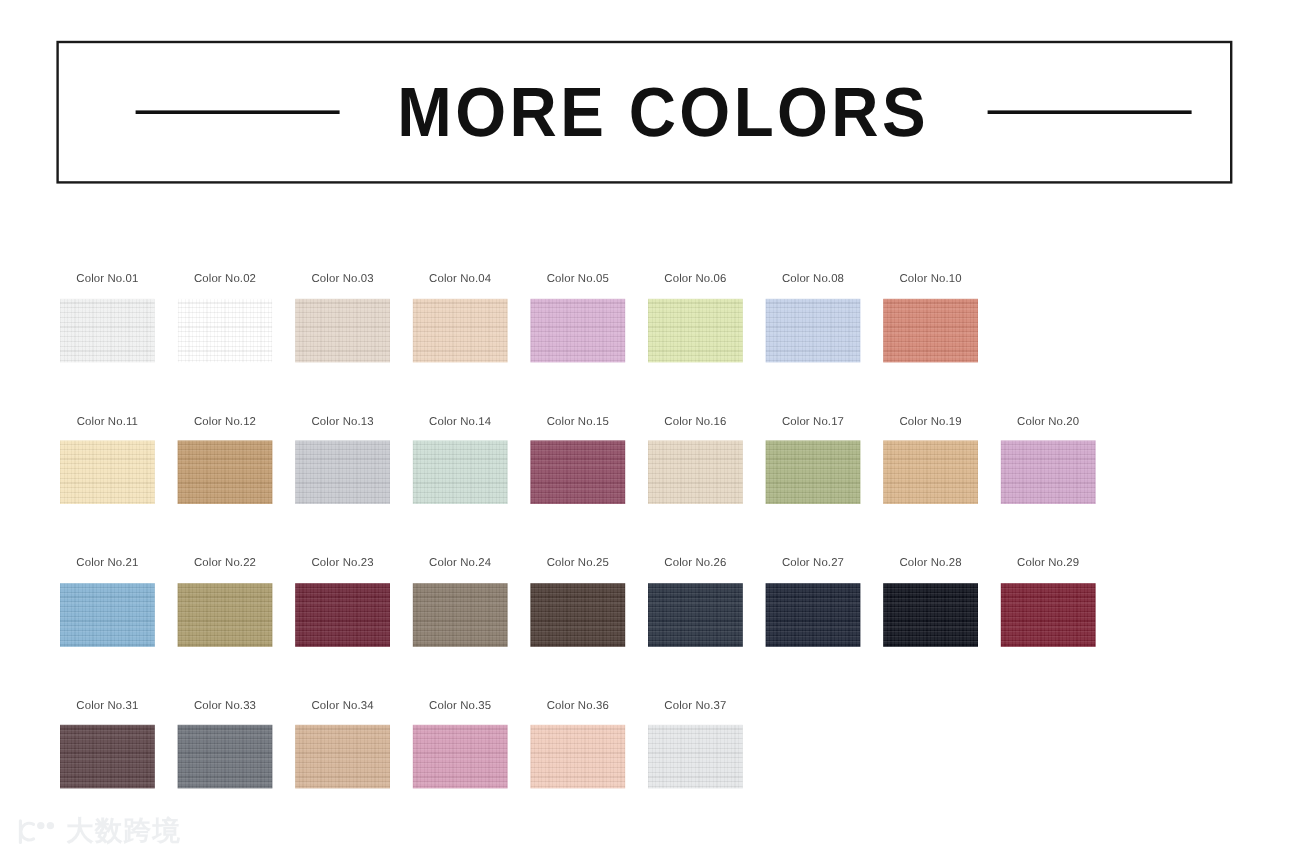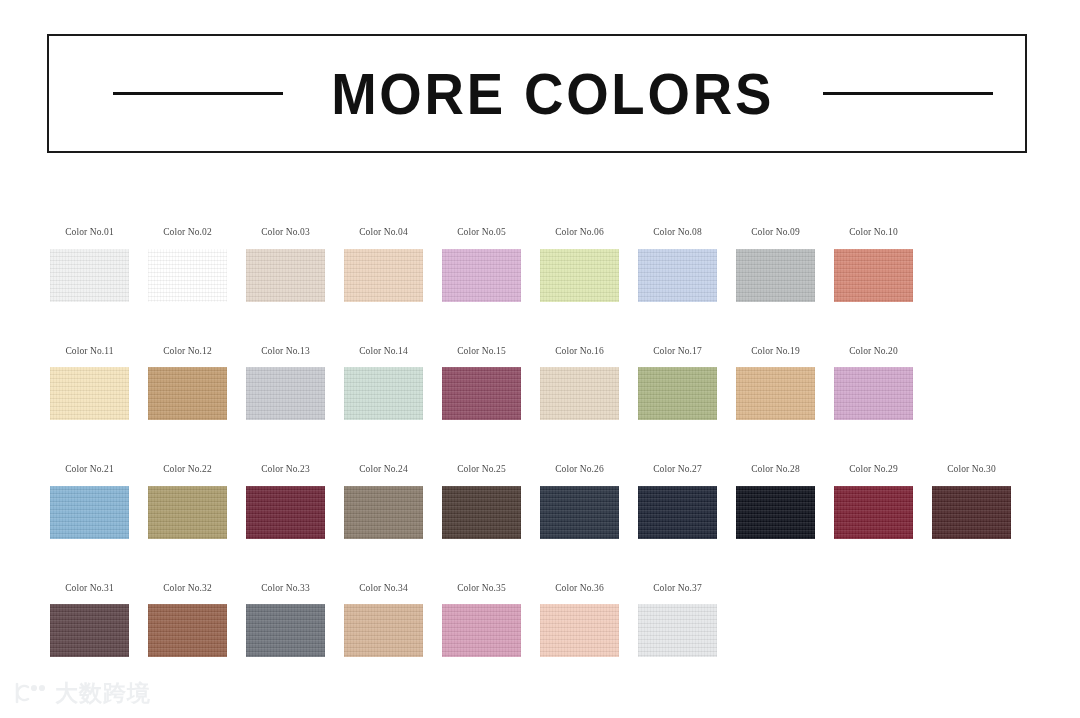--- a/index.html
+++ b/index.html
@@ -54,21 +54,20 @@
     left: 50px;
     top: 228px;
     width: 980px;
     display: flex;
     flex-direction: column;
     row-gap: 45px;
   }
   .grid-row {
     display: flex;
     column-gap: 19px;
-    font-family: Liberation Serif, serif;
   }
   .swatch-cell {
     width: 79px;
     flex: 0 0 79px;
     display: flex;
     flex-direction: column;
     align-items: center;
   }
   .swatch-label {
     font-size: 9.5px;
@@ -166,24 +165,20 @@
       </div>
       <div class="swatch-cell">
         <div class="swatch-label">Color No.06</div>
         <div class="swatch-chip" style="background-color: rgb(220, 230, 176);"></div>
       </div>
       <div class="swatch-cell">
         <div class="swatch-label">Color No.08</div>
         <div class="swatch-chip" style="background-color: rgb(195, 208, 232);"></div>
       </div>
       <div class="swatch-cell">
-        <div class="swatch-label">Color No.09</div>
-        <div class="swatch-chip" style="background-color: rgb(182, 186, 187);"></div>
-      </div>
-      <div class="swatch-cell">
         <div class="swatch-label">Color No.10</div>
         <div class="swatch-chip" style="background-color: rgb(211, 133, 115);"></div>
       </div>
     </div>
     <div class="grid-row">
       <div class="swatch-cell">
         <div class="swatch-label">Color No.11</div>
         <div class="swatch-chip" style="background-color: rgb(244, 227, 187);"></div>
       </div>
       <div class="swatch-cell">
@@ -249,33 +244,25 @@
         <div class="swatch-chip" style="background-color: rgb(27, 34, 51);"></div>
       </div>
       <div class="swatch-cell">
         <div class="swatch-label">Color No.28</div>
         <div class="swatch-chip" style="background-color: rgb(12, 15, 25);"></div>
       </div>
       <div class="swatch-cell">
         <div class="swatch-label">Color No.29</div>
         <div class="swatch-chip" style="background-color: rgb(122, 31, 50);"></div>
       </div>
-      <div class="swatch-cell">
-        <div class="swatch-label">Color No.30</div>
-        <div class="swatch-chip" style="background-color: rgb(74, 38, 40);"></div>
-      </div>
     </div>
     <div class="grid-row">
       <div class="swatch-cell">
         <div class="swatch-label">Color No.31</div>
         <div class="swatch-chip" style="background-color: rgb(91, 67, 71);"></div>
-      </div>
-      <div class="swatch-cell">
-        <div class="swatch-label">Color No.32</div>
-        <div class="swatch-chip" style="background-color: rgb(148, 96, 74);"></div>
       </div>
       <div class="swatch-cell">
         <div class="swatch-label">Color No.33</div>
         <div class="swatch-chip" style="background-color: rgb(107, 112, 120);"></div>
       </div>
       <div class="swatch-cell">
         <div class="swatch-label">Color No.34</div>
         <div class="swatch-chip" style="background-color: rgb(211, 178, 149);"></div>
       </div>
       <div class="swatch-cell">

